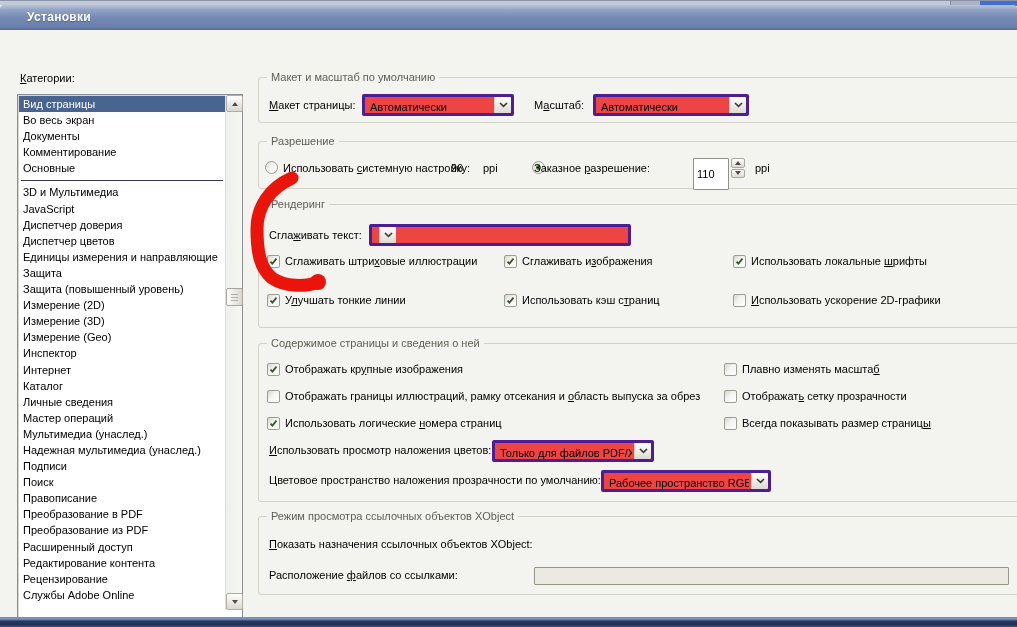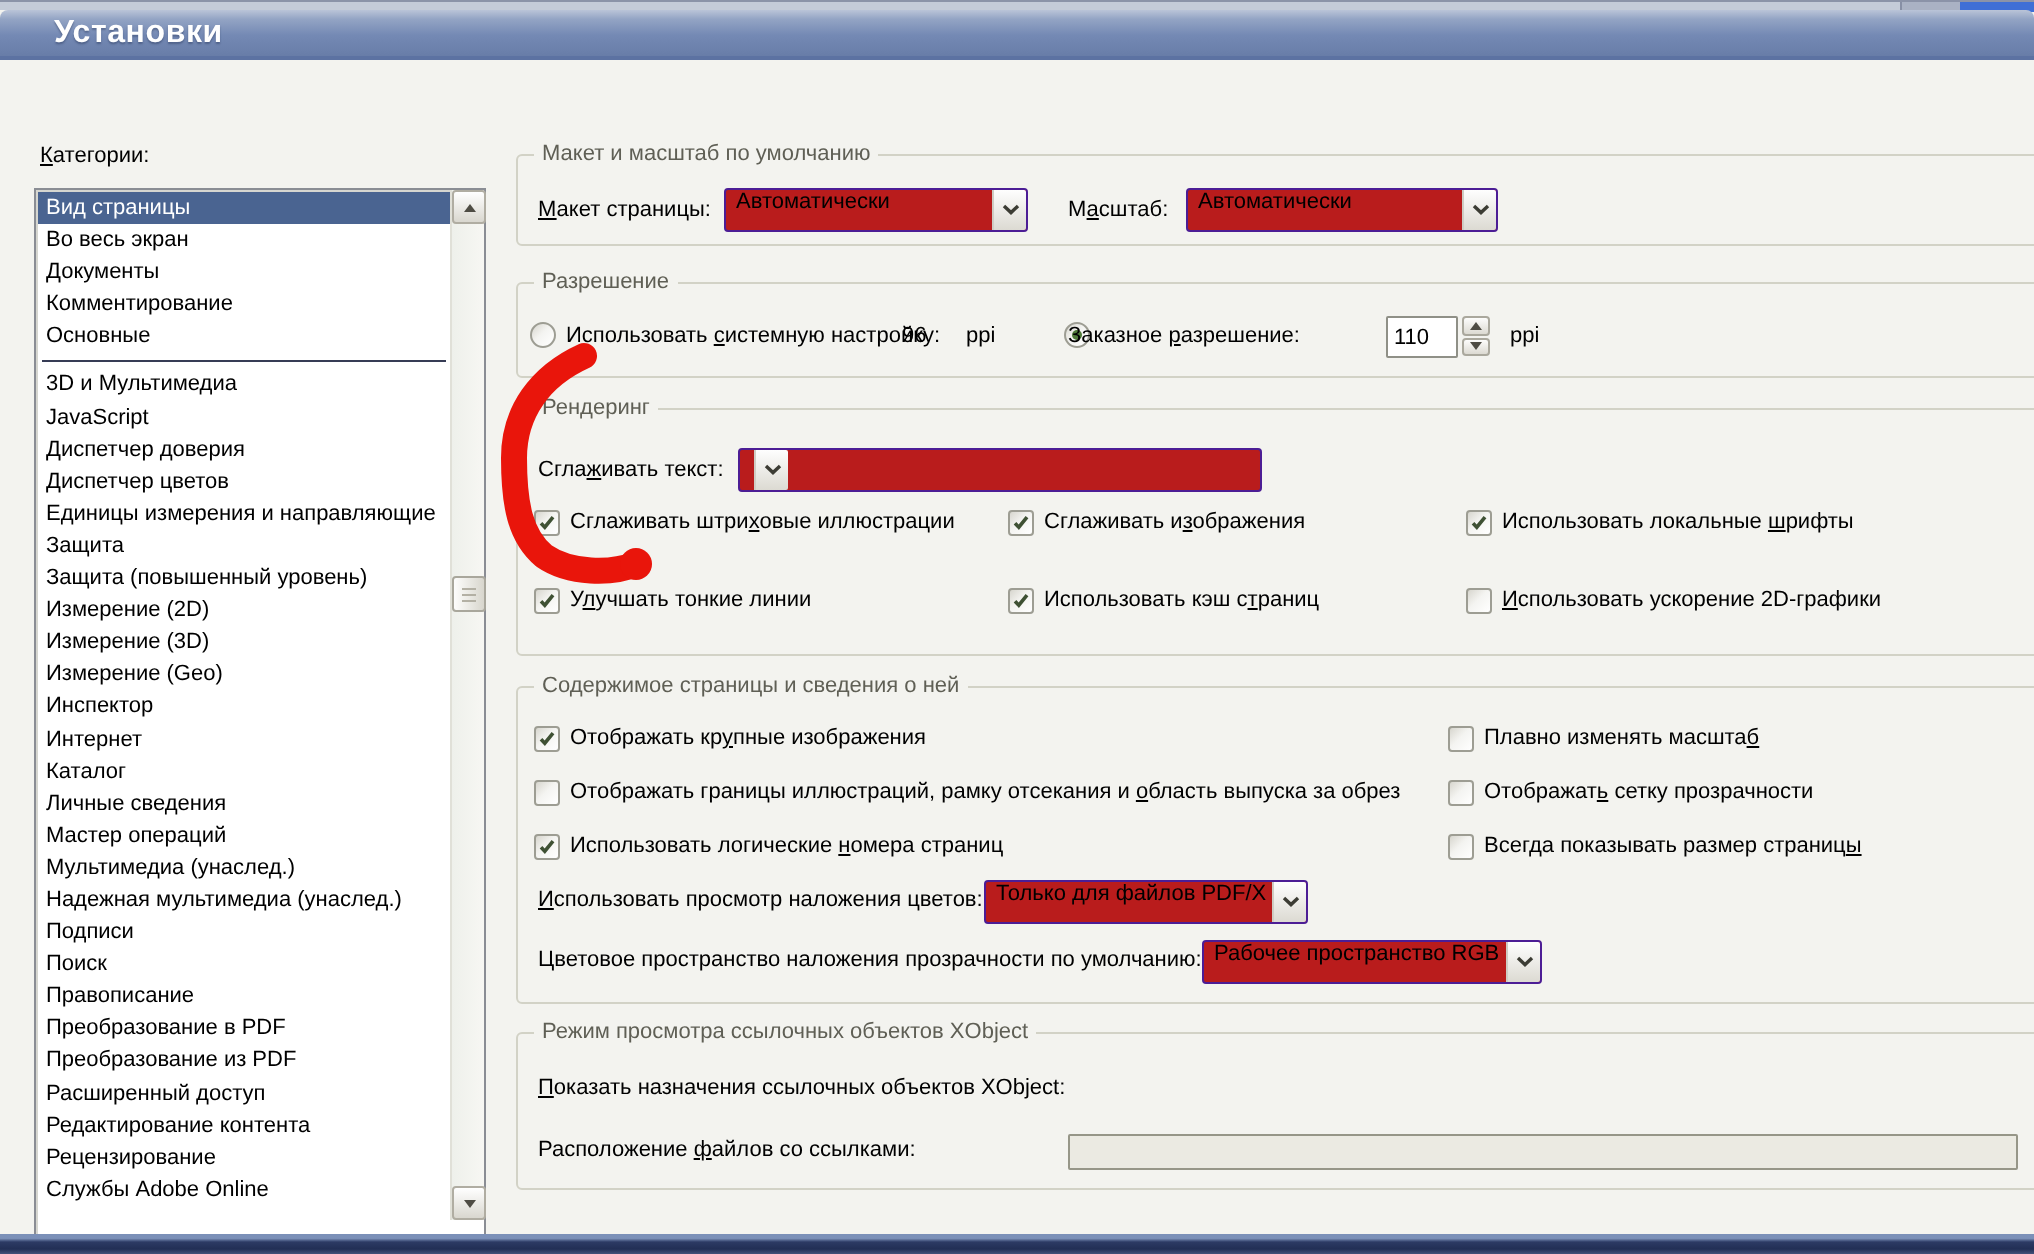--- a/index.html
+++ b/index.html
@@ -16,21 +16,21 @@
   .frag-gray{right:37px;width:30px;background:#aab2c4;border-left:1px solid #878fa5;}
   .frag-blue{right:0;width:37px;background:#3f6fd6;}
   
   .titlebar{
     position:absolute;left:0;top:5px;width:1017px;height:25px;
     background:linear-gradient(to bottom,#bac4d8 0%,#93a4c4 20%,#7489b4 55%,#6densed 100%);
     background:linear-gradient(to bottom,#bac4d8 0%,#93a4c4 20%,#7489b4 55%,#687da8 100%);
     border-bottom:2px solid #5c72a2;border-radius:4px 4px 0 0;
     display:flex;align-items:center;
   }
-  .titlebar .title{color:#fff;font-weight:bold;font-size:16px;padding-left:27px;letter-spacing:.3px;text-shadow:0 1px 1px rgba(40,55,90,.45);}
+  .titlebar .title{color:#fff;font-weight:bold;font-size:12px;padding-left:27px;letter-spacing:.3px;text-shadow:0 1px 1px rgba(40,55,90,.45);}
   
   .dialog-body{position:absolute;left:0;top:32px;width:1017px;height:585px;background:#f3f3ef;}
   
   .bottom-bar{position:absolute;left:0;top:617px;width:1017px;height:10px;
     background:linear-gradient(to bottom,#7b90b8 0%,#7b90b8 22%,#2c3a64 40%,#222f55 75%,#44527a 100%);}
   
   .cat-label{position:absolute;left:20px;top:40px;}
   .listbox{
     position:absolute;left:17px;top:62px;width:226px;height:581px;background:#fff;
     border:1px solid #8a8d94;box-shadow:inset 1px 1px 0 #d6d6d0;
@@ -55,37 +55,37 @@
   
   .group{position:absolute;left:258px;width:800px;border:1px solid #d2d2c6;border-radius:3px;}
   .group .legend{position:absolute;top:-7px;left:8px;background:#f3f3ef;padding:0 4px;color:#5f5f55;white-space:nowrap;}
   .g-layout{top:45px;height:46px;}
   .g-resolution{top:109px;height:48px;}
   .g-rendering{top:172px;height:124px;}
   .g-content{top:311px;height:159px;}
   .g-xobject{top:484px;height:79px;}
   .abs{position:absolute;white-space:nowrap;text-align:right;}
   
-  .combo{position:absolute;height:22px;background:#b91c1c;border:1px solid #4c1d95;border-radius:2px;
-    display:flex;align-items:flex-start;padding-left:5px;cursor:default;}
+  .combo{position:absolute;height:22px;background:#ef4444;border:3px solid #4c1d95;border-radius:2px;
+    display:flex;align-items:flex-end;padding-left:5px;cursor:default;}
   .combo .combo-value{flex:1;white-space:nowrap;overflow:hidden;}
   .combo .combo-btn{width:17px;height:100%;margin-left:2px;flex:0 0 17px;display:flex;align-items:center;justify-content:center;
     background:linear-gradient(to bottom,#fefefe,#dcdad2);border-left:1px solid #cfcdc4;border-radius:0 1px 1px 0;}
   
   .cb-row{display:flex;align-items:center;height:14px;white-space:nowrap;}
   .checkbox{width:13px;height:13px;flex:0 0 13px;margin-right:5px;border:1px solid #9d9d93;border-radius:2px;
     background:linear-gradient(135deg,#d7d6ce 0%,#f4f4f1 45%,#ffffff 100%);display:flex;align-items:center;justify-content:center;}
   .radio{width:13px;height:13px;border:1px solid #9d9d93;border-radius:50%;
     background:linear-gradient(135deg,#d7d6ce 0%,#f4f4f1 45%,#ffffff 100%);display:inline-block;position:relative;}
   .radio.checked::after{content:"";position:absolute;left:3px;top:3px;width:5px;height:5px;border-radius:50%;background:#4f7a38;}
   .cb-grid{position:absolute;left:8px;top:49px;display:grid;grid-template-columns:237px 229px auto;row-gap:25px;}
   .cb-col{position:absolute;display:flex;flex-direction:column;gap:13px;}
   
   .spinner{position:absolute;display:flex;align-items:stretch;height:20px;}
-  .spin-value{width:36px;height:21px;border:1px solid #8f9087;border-radius:1px;padding:0 3px;font:11px "Liberation Sans",sans-serif;background:#fff;}
+  .spin-value{width:36px;height:32px;border:1px solid #8f9087;border-radius:1px;padding:0 3px;font:11px "Liberation Sans",sans-serif;background:#fff;}
   .spin-btns{display:flex;flex-direction:column;margin-left:2px;width:14px;}
   .spin-btn{flex:1;background:linear-gradient(to bottom,#fdfdfc,#dcdad2);border:1px solid #aaa89d;border-radius:2px;
     display:flex;align-items:center;justify-content:center;}
   .spin-btn + .spin-btn{margin-top:1px;}
   .spin-btn .tri-up{border-left-width:3px;border-right-width:3px;border-bottom-width:4px;}
   .spin-btn .tri-down{border-left-width:3px;border-right-width:3px;border-top-width:4px;}
   
   .disabled-field{position:absolute;height:18px;background:#ebeae2;border:1px solid #969688;border-radius:1px;}
   
   .annotation{position:absolute;left:0;top:0;pointer-events:none;z-index:50;}

